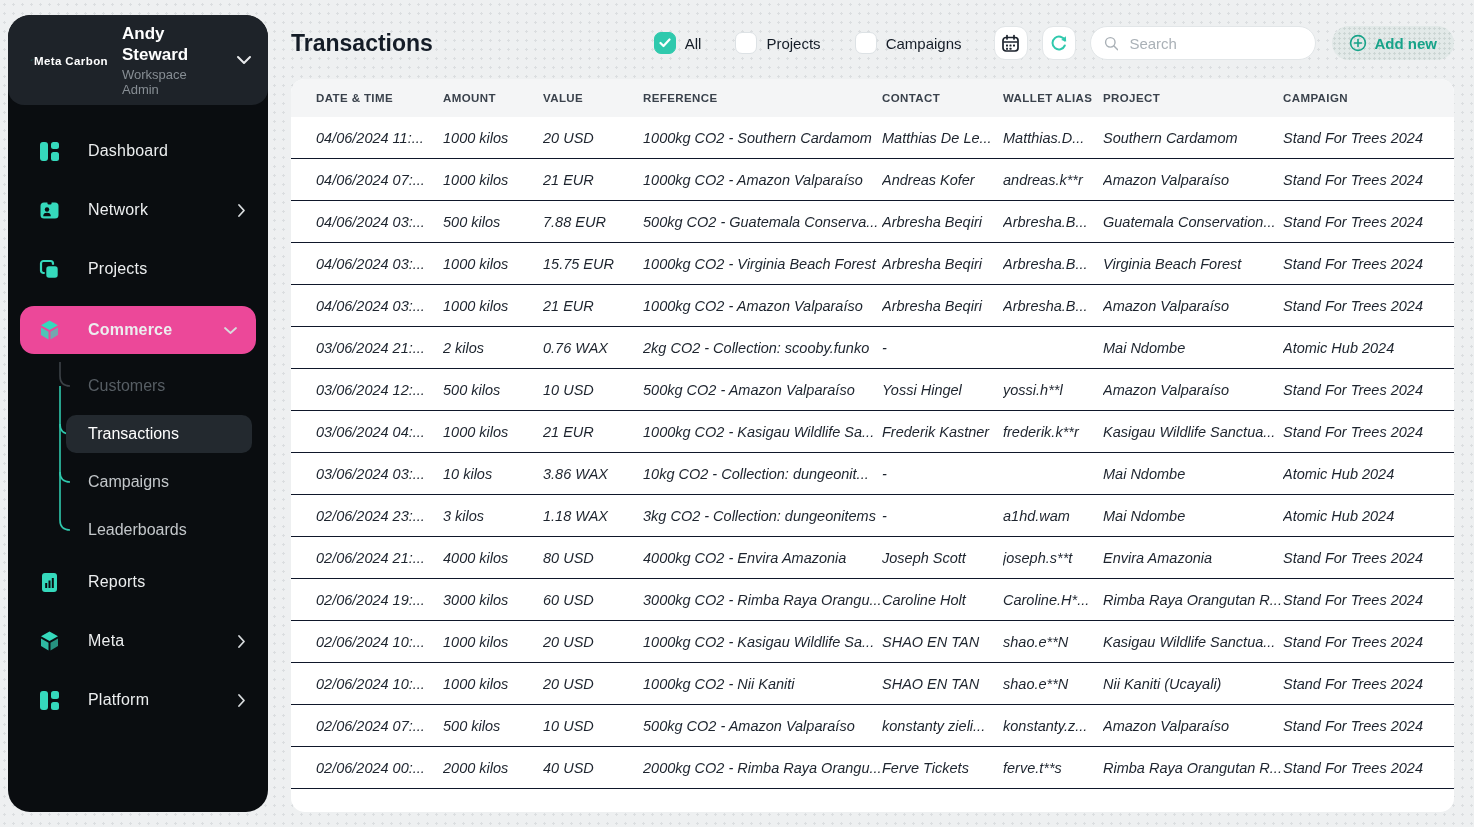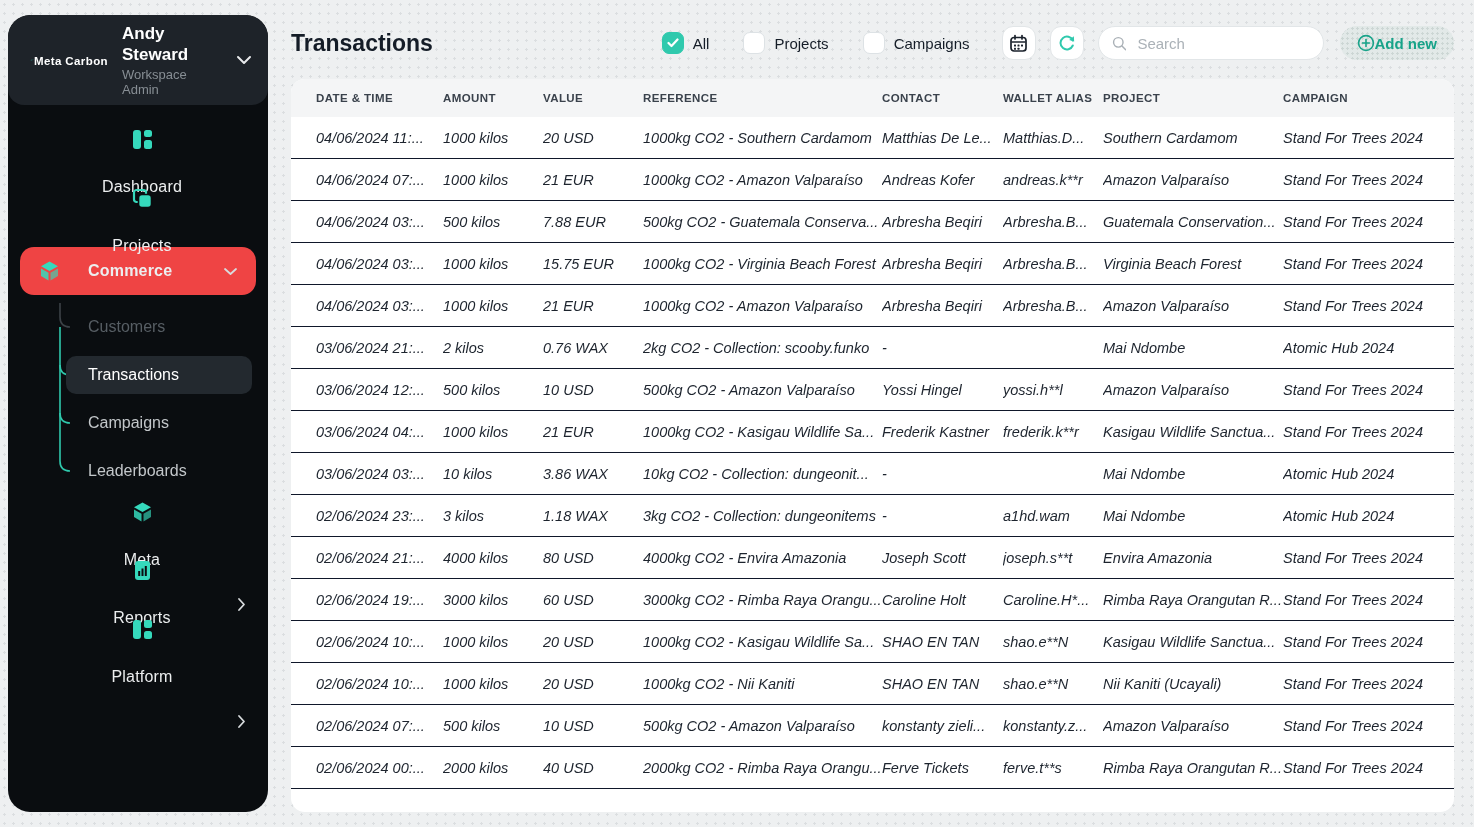--- a/index.html
+++ b/index.html
@@ -25,28 +25,28 @@
   .brand { display:flex; flex-direction:row; align-items:center; width:78px; }
   .brand-name { font-size:11.5px; font-weight:700; letter-spacing:.4px; color:#fff; margin-top:1px; white-space:nowrap; }
   .user-block { flex:1; min-width:0; }
   .user-name { font-size:17px; font-weight:700; color:#fff; line-height:1.25; }
   .user-role { font-size:13px; color:#878e94; margin-top:2px; }
   .chev { flex:0 0 auto; }
 
   .nav { padding:24px 0 0 0; }
   .nav-item {
     display:flex; align-items:center; height:44px; padding:0 22px 0 30;
-    padding-left:30px; padding-right:22px; gap:28px; margin-bottom:15px; cursor:pointer;flex-direction:column;
+    padding-left:30px; padding-right:22px; gap:28px; margin-bottom:15px; cursor:pointer;
   }
   .nav-icon { width:22px; display:flex; justify-content:center; }
   .nav-label { font-size:16px; color:#eceeef; letter-spacing:.2px; }
   .nav-chev { margin-left:auto; display:flex; }
 
   .nav-pill {
-    margin:2px 12px 8px 12px; height:48px; border-radius:14px; background:#ef4444;
+    margin:2px 12px 8px 12px; height:48px; border-radius:14px; background:#ec4899;
     display:flex; align-items:center; padding:0 18px; gap:28px; cursor:pointer;
   }
   .nav-pill .nav-label { font-weight:700; }
 
   .submenu { position:relative; margin-left:44px; margin-bottom:6px; }
   .tree { position:absolute; left:2px; top:0; }
   .sub-item {
     display:flex; align-items:center; height:48px; padding-left:36px;
     font-size:16px; color:#c3c7ca; cursor:pointer; position:relative;
   }
@@ -77,21 +77,21 @@
   .search {
     width:226px; height:34px; border-radius:17px; background:#fff; border:1px solid #e2e6e8;
     display:flex; align-items:center; padding:0 13px; gap:9px; margin-right:16px;
   }
   .search input { border:none; outline:none; font-size:15px; color:#3a4149; width:100%; background:transparent; font-family:"Liberation Sans",sans-serif; }
   .search input::placeholder { color:#aab1b7; }
   .add-new {
     height:34px; padding:0 17px; border-radius:17px; border:none; cursor:pointer;
     background-color:#e2e9e8;
     background-image: radial-gradient(#ccd6d4 1px, transparent 1.2px); background-size:5px 5px;
-    color:#17a389; font-weight:700; font-size:15px; display:flex; align-items:center; 
+    color:#17a389; font-weight:700; font-size:15px; display:flex; align-items:center; gap:8px;
     font-family:"Liberation Sans",sans-serif;
   }
 
   
   .card { flex:1; background:#fff; border-radius:14px; overflow:hidden; display:flex; flex-direction:column; }
   .thead { display:flex; height:38px; background:#f4f5f6; align-items:center; padding-left:25px; }
   .th { font-size:11.5px; font-weight:700; color:#3a424c; letter-spacing:.4px; white-space:nowrap; overflow:hidden; padding-right:8px; }
   .tr { display:flex; height:42px; align-items:center; border-bottom:1px solid #0f172a; padding-left:25px; background:#fff; cursor:pointer;font-style:italic; }
   .td { font-size:14.5px; color:#1d242e; white-space:nowrap; overflow:hidden; padding-right:8px; }
   .c0 { width:127px; } .c1 { width:100px; } .c2 { width:100px; } .c3 { width:239px; }
@@ -142,20 +142,36 @@
         <span class="nav-icon">
           <svg width="21" height="21" viewBox="0 0 21 21" fill="#35d9bc">
             <rect x="1" y="1" width="8" height="19" rx="3"></rect>
             <rect x="12" y="1" width="8" height="7" rx="2.5"></rect>
             <rect x="12" y="11" width="8" height="9" rx="2.5"></rect>
           </svg>
         </span>
         <span class="nav-label">Dashboard</span>
       </div>
 
+      <div class="nav-item">
+        <span class="nav-icon">
+          <svg width="21" height="21" viewBox="0 0 21 21">
+            <rect x="1.5" y="2.5" width="18" height="16" rx="3.5" fill="#35d9bc"></rect>
+            <rect x="8.5" y="1" width="4" height="3.5" rx="1.2" fill="#0a0d10"></rect>
+            <circle cx="8" cy="9.5" r="2.2" fill="#0a0d10"></circle>
+            <path d="M4.2 16.2 a3.8 3.4 0 0 1 7.6 0 Z" fill="#0a0d10"></path>
+          </svg>
+        </span>
+        <span class="nav-label">Network</span>
+        <span class="nav-chev">
+          <svg width="9" height="15" viewBox="0 0 9 15">
+              <polyline points="2,2 7,7.5 2,13" fill="none" stroke="#d8dbdd" stroke-width="1.8" stroke-linecap="round" stroke-linejoin="round"></polyline>
+            </svg>
+        </span>
+      </div>
 
       <div class="nav-item">
         <span class="nav-icon">
           <svg width="21" height="21" viewBox="0 0 21 21">
             <rect x="2" y="2" width="12" height="12" rx="2.5" fill="none" stroke="#35d9bc" stroke-width="2.2"></rect>
             <rect x="6.5" y="6.5" width="13" height="13" rx="3.5" fill="#35d9bc" stroke="#0a0d10" stroke-width="1.6"></rect>
           </svg>
         </span>
         <span class="nav-label">Projects</span>
       </div>
@@ -186,44 +202,44 @@
           <path d="M6 158 Q6 168 16 168" fill="none" stroke="#2fc9ad" stroke-width="1.6"></path>
         </svg>
         <div class="sub-item muted">Customers</div>
         <div class="sub-item active">Transactions</div>
         <div class="sub-item">Campaigns</div>
         <div class="sub-item">Leaderboards</div>
       </div>
 
       <div class="nav-item">
         <span class="nav-icon">
+          <svg width="19" height="21" viewBox="0 0 19 21">
+            <path d="M2 4 a3 3 0 0 1 3 -3 h9 a3 3 0 0 1 3 3 v13 a3 3 0 0 1 -3 3 h-9 a3 3 0 0 1 -3 -3 Z" fill="#35d9bc"></path>
+            <rect x="5.2" y="11" width="2" height="5" fill="#0a0d10"></rect>
+            <rect x="8.5" y="8.5" width="2" height="7.5" fill="#0a0d10"></rect>
+            <rect x="11.8" y="6" width="2" height="10" fill="#0a0d10"></rect>
+          </svg>
+        </span>
+        <span class="nav-label">Reports</span>
+      </div>
+
+      <div class="nav-item">
+        <span class="nav-icon">
           <svg width="21" height="22" viewBox="0 0 21 22">
             <polygon points="10.5,1.5 19,6.3 10.5,11 2,6.3" fill="#35d9bc"></polygon>
             <polygon points="2,8.4 9.5,12.7 9.5,20.6 2,16.1" fill="#35d9bc" opacity=".85"></polygon>
             <polygon points="19,8.4 11.5,12.7 11.5,20.6 19,16.1" fill="#35d9bc" opacity=".65"></polygon>
           </svg>
         </span>
         <span class="nav-label">Meta</span>
         <span class="nav-chev">
           <svg width="9" height="15" viewBox="0 0 9 15">
               <polyline points="2,2 7,7.5 2,13" fill="none" stroke="#d8dbdd" stroke-width="1.8" stroke-linecap="round" stroke-linejoin="round"></polyline>
             </svg>
         </span>
-      </div>
-
-      <div class="nav-item">
-        <span class="nav-icon">
-          <svg width="19" height="21" viewBox="0 0 19 21">
-            <path d="M2 4 a3 3 0 0 1 3 -3 h9 a3 3 0 0 1 3 3 v13 a3 3 0 0 1 -3 3 h-9 a3 3 0 0 1 -3 -3 Z" fill="#35d9bc"></path>
-            <rect x="5.2" y="11" width="2" height="5" fill="#0a0d10"></rect>
-            <rect x="8.5" y="8.5" width="2" height="7.5" fill="#0a0d10"></rect>
-            <rect x="11.8" y="6" width="2" height="10" fill="#0a0d10"></rect>
-          </svg>
-        </span>
-        <span class="nav-label">Reports</span>
       </div>
 
       <div class="nav-item">
         <span class="nav-icon">
           <svg width="21" height="21" viewBox="0 0 21 21" fill="#35d9bc">
             <rect x="1" y="1" width="8" height="19" rx="3"></rect>
             <rect x="12" y="1" width="8" height="8" rx="2.5"></rect>
             <rect x="12" y="12" width="8" height="8" rx="2.5"></rect>
           </svg>
         </span>

